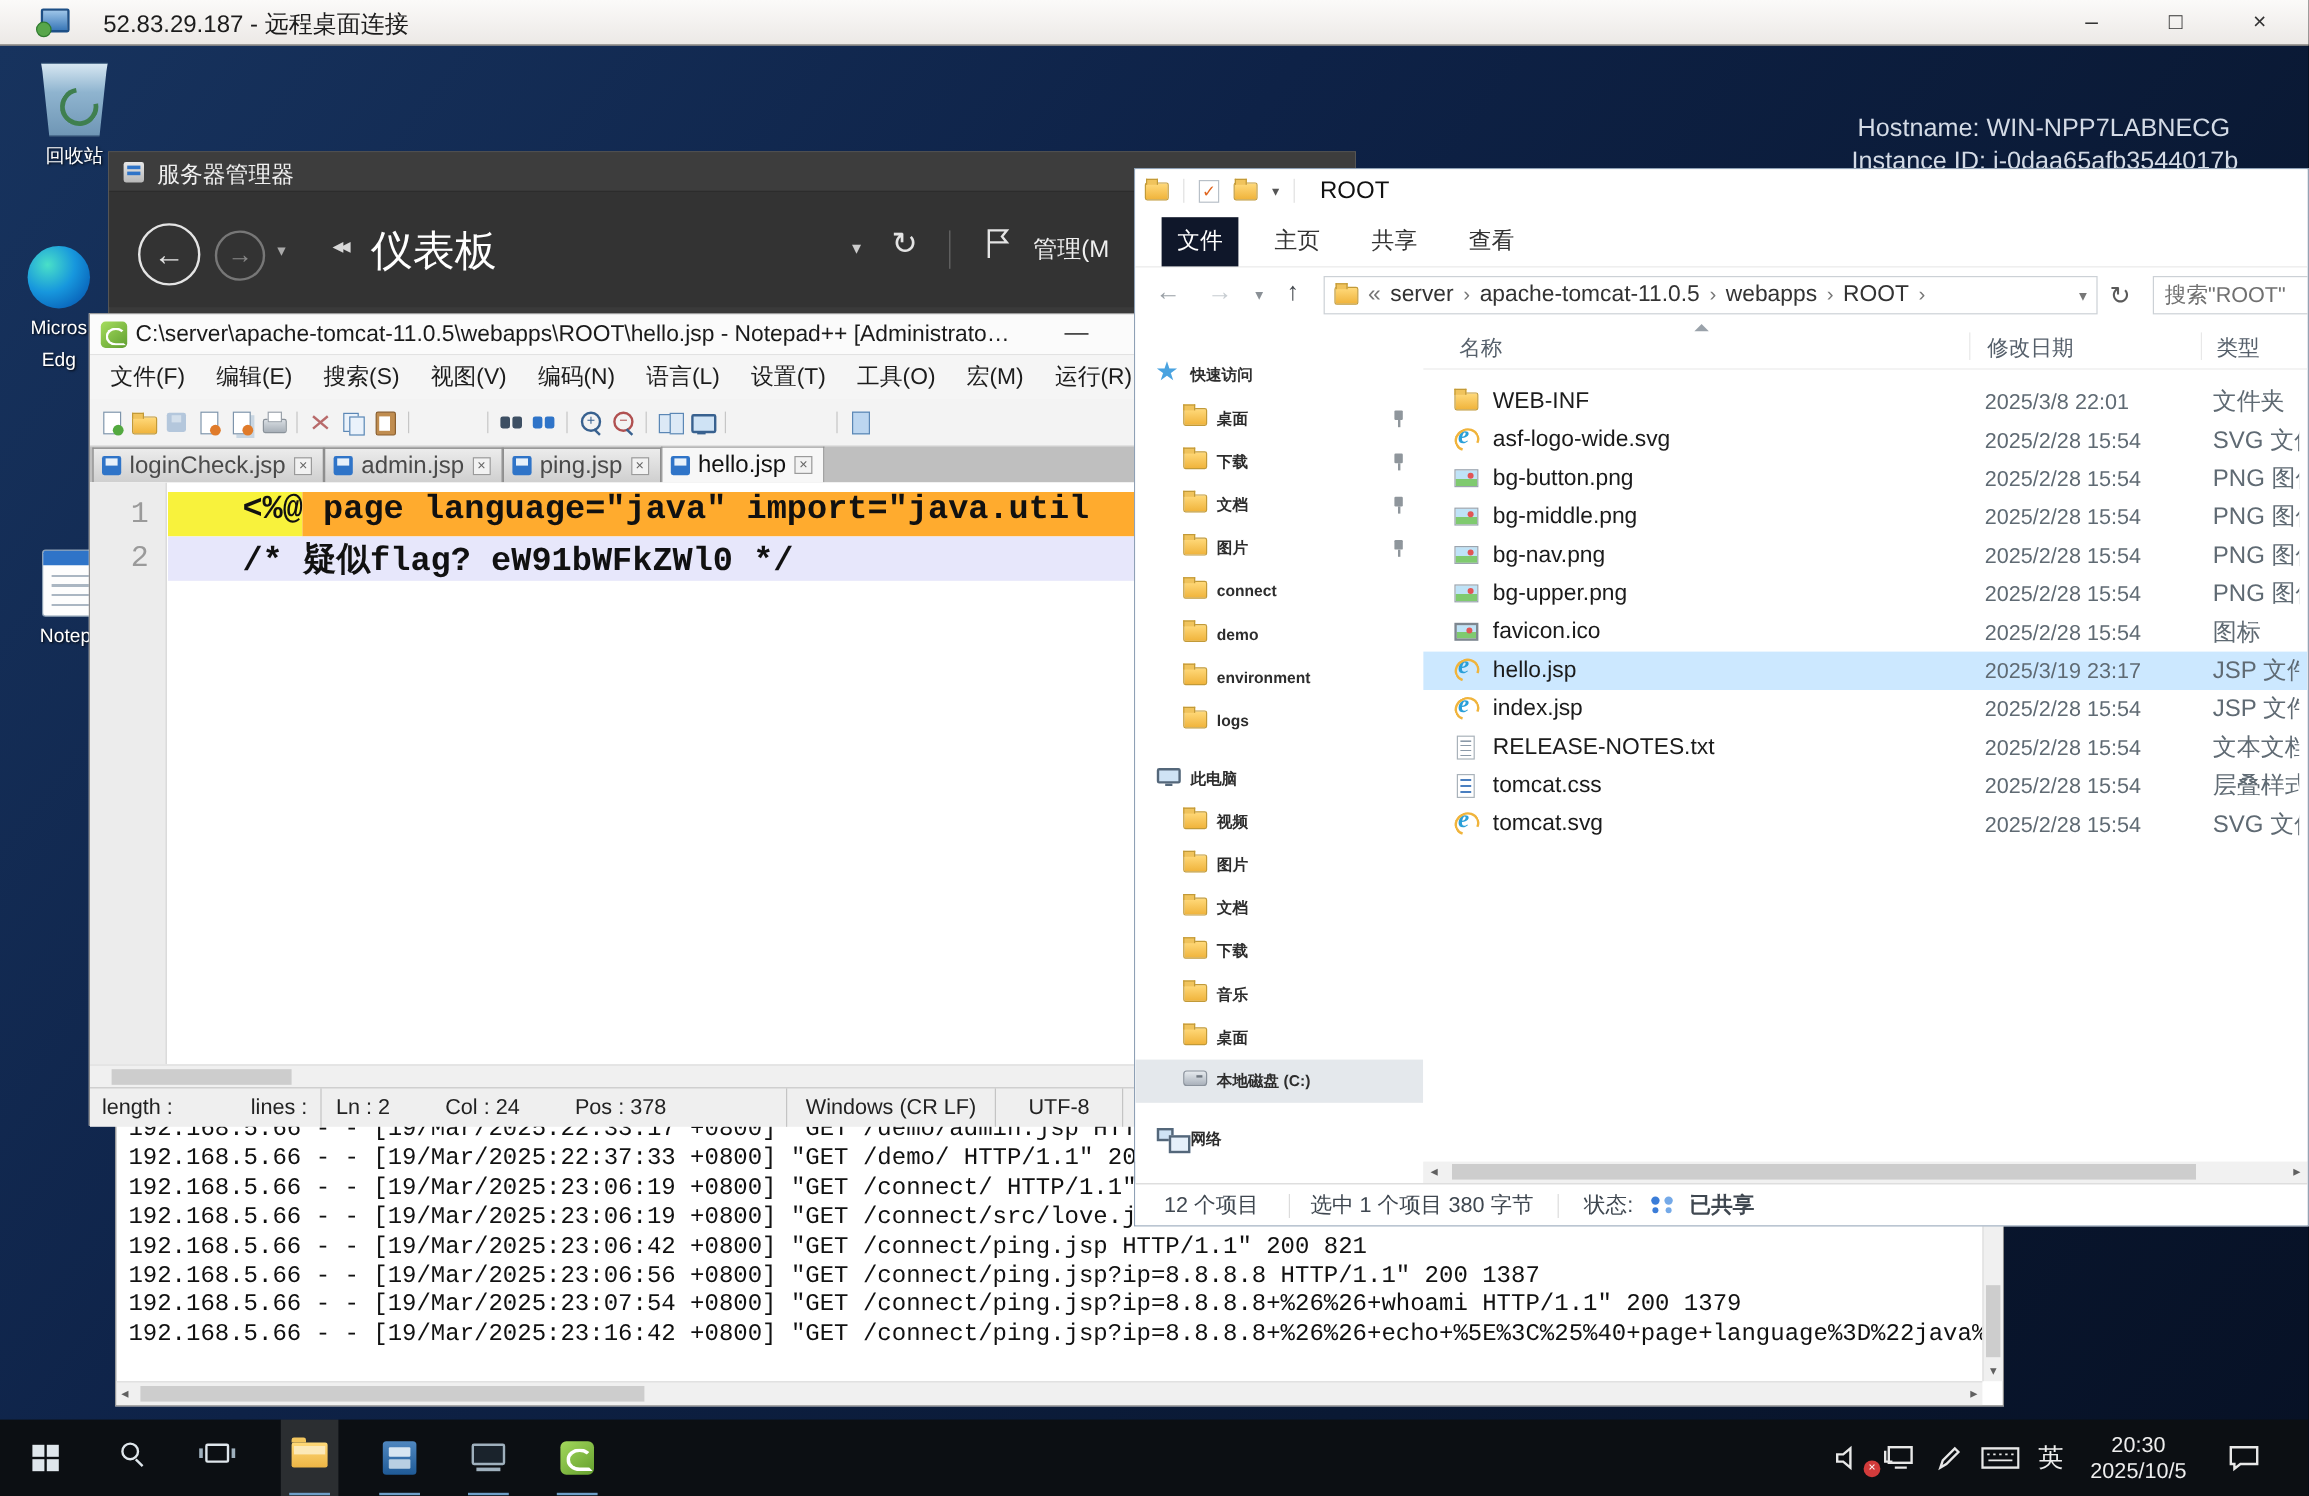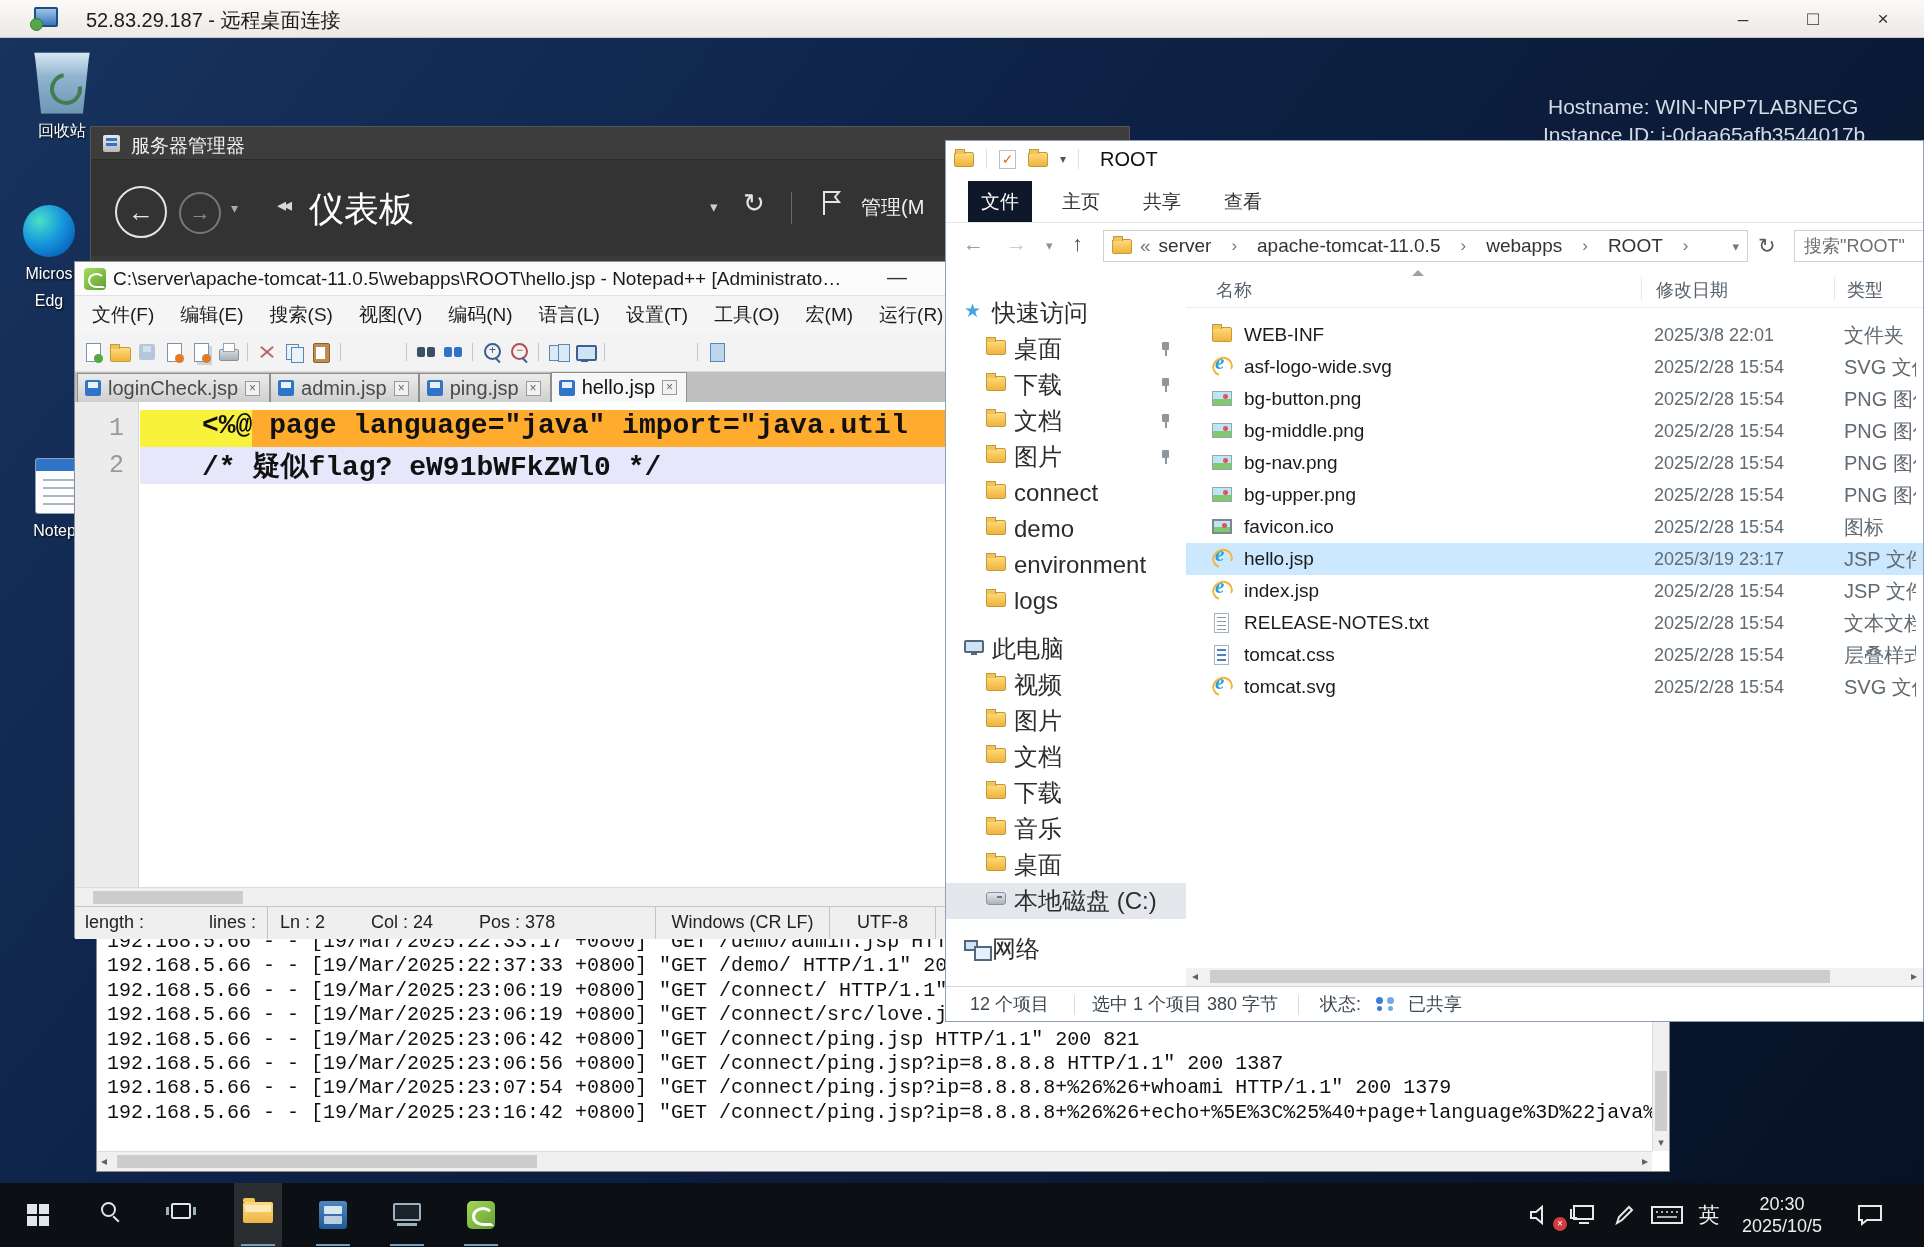--- a/index.html
+++ b/index.html
@@ -211,31 +211,31 @@
   .rtab { padding:0 13px; margin-right:17px; line-height:42px; font-size:19px; color:#333; }
   .rtab.file-tab { background:#0f172a; color:#fff; }
   .ex-addr { position:absolute; left:0; top:82px; right:0; height:46px; background:#fff; }
   .nav-glyph { position:absolute; top:9px; font-size:21px; }
   .ex-back { left:17px; color:#9aa0a6; }
   .ex-fwd { left:60px; color:#c8cdd2; }
   .ex-hist { left:100px; top:15px; font-size:13px; color:#8a9096; }
   .ex-up { left:126px; color:#42474c; }
   .addr-box { position:absolute; left:157px; top:7px; width:645px; height:32px; border:1px solid #ccd1d6;
     display:flex; align-items:center; padding:0 8px; gap:8px; font-size:19px; color:#333; overflow:hidden; }
-  .crumb { display:flex; align-items:center; gap:20px; white-space:nowrap; }
+  .crumb { display:flex; align-items:center; gap:8px; white-space:nowrap; }
   .crumb .sep { color:#777; font-size:17px; }
   .addr-prefix { color:#777; }
   .addr-caret { position:absolute; right:8px; color:#777; font-size:13px; }
   .ex-refresh { position:absolute; left:812px; top:11px; font-size:21px; color:#5a5a5a; }
   .search-box { position:absolute; left:848px; top:7px; width:140px; height:32px; border:1px solid #ccd1d6;
     font-size:18px; color:#707070; line-height:30px; padding-left:9px; white-space:nowrap; overflow:hidden; }
 
   .ex-main { position:absolute; left:0; top:128px; right:0; height:699px; background:#fff; }
   .ex-side { position:absolute; left:0; top:0; width:240px; bottom:0; overflow:hidden; padding-top:26px; }
-  .srow { position:relative; height:36px; line-height:36px; font-size:24px; color:#2d2d2d; }
+  .srow { position:relative; height:36px; line-height:36px; font-size:13px; color:#2d2d2d;font-weight:bold; }
   .srow[data-level="0"]:not(:nth-of-type(1)) { margin-top:12px; }
   .srow.hl { background:#e4e8ec; }
   .s-ic { position:absolute; top:9px; left:40px; }
   .srow[data-level="0"] .s-ic { left:18px; }
   .s-label { position:absolute; left:68px; white-space:nowrap; }
   .srow[data-level="0"] .s-label { left:46px; }
   .s-pin { position:absolute; right:16px; top:10px; width:10px; height:15px; display:none; }
   .srow[data-pin="true"] .s-pin { display:block; }
   .s-pin::before { content:""; position:absolute; top:1px; left:2px; width:7px; height:8px;
     background:#8f969c; border-radius:1px; }
@@ -295,21 +295,21 @@
     border-top:1px solid #d6d6d6; font-size:18px; color:#3f4750; line-height:35px; }
   .ex-st-items { position:absolute; left:24px; }
   .ex-st-div1 { position:absolute; left:128px; top:8px; width:1px; height:20px; background:#dcdcdc; }
   .ex-st-sel { position:absolute; left:146px; }
   .ex-st-div2 { position:absolute; left:352px; top:8px; width:1px; height:20px; background:#dcdcdc; }
   .ex-st-state { position:absolute; left:374px; }
   .people { position:absolute; left:428px; top:10px; width:26px; height:16px; }
   .people::before, .people::after { content:""; position:absolute; top:0; width:7px; height:7px;
     border-radius:50%; background:#3b7dd8; box-shadow:0 8px 0 -1px #3b7dd8; }
   .people::before { left:2px; } .people::after { left:13px; background:#74a9e8; box-shadow:0 8px 0 -1px #74a9e8; }
-  .ex-st-shared { position:absolute; left:462px; }
+  .ex-st-shared { position:absolute; left:462px;font-weight:bold; }
 
   
   .taskbar { position:absolute; left:0; top:1183px; width:1924px; height:64px; background:#0c0f13; z-index:40; }
   .tb-btn { position:absolute; top:0; width:48px; height:64px; }
   .tb-btn.active { background:rgba(255,255,255,.13); }
   .tb-app::before { content:""; position:absolute; left:7px; right:7px; bottom:1px; height:2px; background:#6f9fc8; }
   .win-grid { position:absolute; left:13px; top:21px; width:10px; height:10px; background:#dfe6ec;
     box-shadow:12px 0 #dfe6ec, 0 12px #dfe6ec, 12px 12px #dfe6ec; }
   .search-glyph { position:absolute; left:13px; top:19px; width:15px; height:15px; border:2px solid #dfe6ec; border-radius:50%; }
   .search-glyph::after { content:""; position:absolute; right:-6px; bottom:-5px; width:8px; height:2px;

